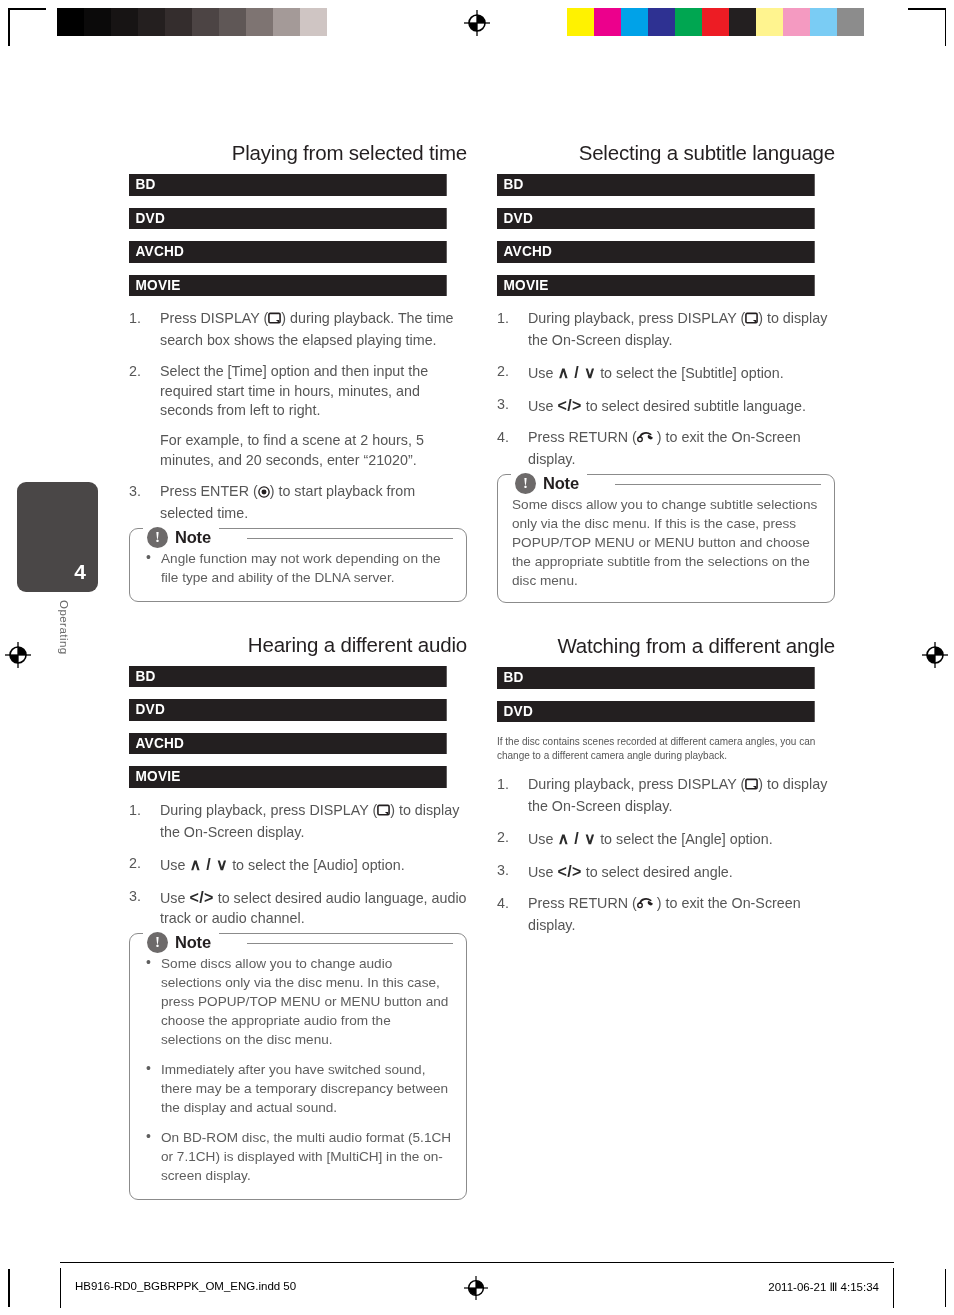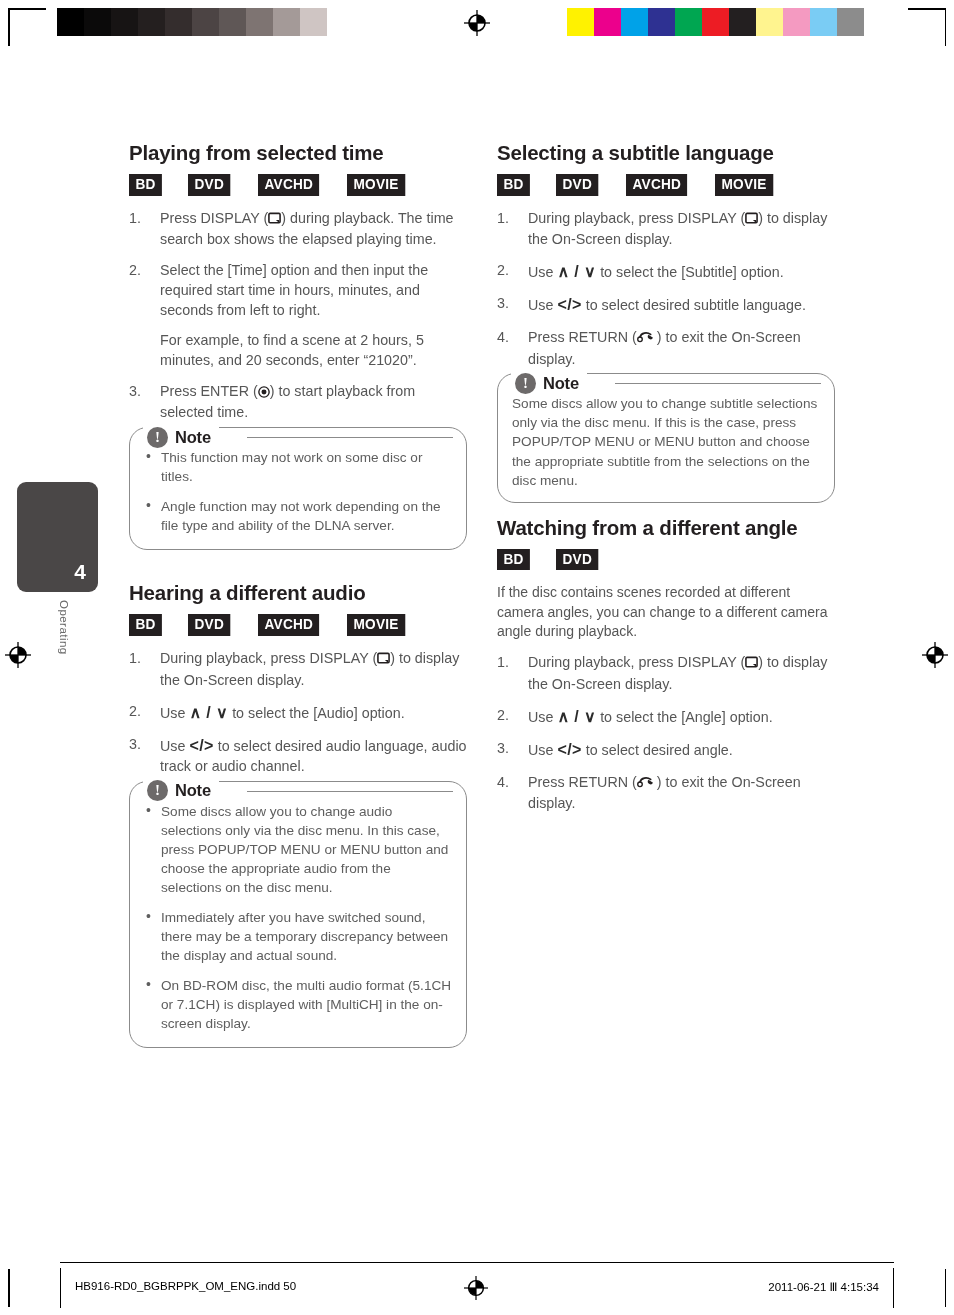--- a/index.html
+++ b/index.html
@@ -35,52 +35,52 @@
   .tab-num{position:absolute;right:12px;bottom:8px;color:#fff;font-size:21px;font-weight:700;}
   .tab-label{position:absolute;left:58px;top:600px;color:#6a6a6a;font-size:11.5px;letter-spacing:.04em;
     writing-mode:vertical-rl;text-orientation:mixed;}
 
   
   .col{position:absolute;width:338px;top:140px;}
   .col-left{left:129px;}
   .col-right{left:497px;}
 
   h2.sec{
-    font-size:20.5px;line-height:1.22;color:#231f20;font-weight:700;
-    margin:0 0 9px 0;letter-spacing:-0.2px;
-  }
-
-  .badges{display:flex;gap:24px;margin:0 0 13px 0;}
+    font-size:20.5px;line-height:1.22;color:#231f20;font-weight:400;
+    margin:0 0 9px 0;letter-spacing:-0.2px;text-align:right;
+  }
+
+  .badges{display:flex;gap:12px;margin:0 0 13px 0;flex-direction:column;}
   .badge{
     background:#231f20;color:#fff;font-size:14.5px;font-weight:700;
     padding:3px 7px 4px 7px;line-height:1;letter-spacing:.2px;
     font-family:"Liberation Sans", sans-serif;
     transform:scaleX(.94);transform-origin:left center;
   }
 
   ol.steps{margin:0;padding:0;list-style:none;counter-reset:st;}
   ol.steps > li{
     position:relative;padding-left:31px;margin-bottom:11px;
     font-size:14.3px;line-height:1.39;color:#565656;
   }
   ol.steps > li::before{
     counter-increment:st;content:counter(st) ".";
     position:absolute;left:0;top:0;width:24px;text-align:left;color:#565656;
   }
   ol.steps > li p{margin:0 0 10px 0;}
   ol.steps > li p:last-child{margin-bottom:0;}
 
-  p.body{font-size:14px;line-height:1.39;color:#565656;margin:0 0 12px 0;}
+  p.body{font-size:10px;line-height:1.39;color:#565656;margin:0 0 12px 0;}
   .kbig{font-size:16px;font-weight:700;color:#2b2b2b;letter-spacing:.4px;}
   .glyph{display:inline-block;vertical-align:-2px;}
 
   
   .note{position:relative;margin:16px 0 0 0;}
   .note-box{
-    border:1.3px solid #8b8b8b;border-radius:18px;
+    border:1.3px solid #8b8b8b;border-radius:9px;
     padding:20px 14px 12px 14px;margin-top:-12px;
   }
   .note-head{
     position:absolute;left:14px;top:-2px;z-index:3;background:#fff;
     padding:0 8px 0 4px;display:flex;align-items:center;gap:7px;height:24px;
   }
   .note-bang{
     width:21px;height:21px;border-radius:50%;background:#6d6a6a;color:#fff;
     font-size:15px;font-weight:700;display:flex;align-items:center;justify-content:center;
     line-height:1;font-family:"Liberation Serif", serif;
@@ -209,21 +209,20 @@
           </li>
         </ol>
         <div class="note">
           <div class="note-head">
             <span class="note-bang">!</span>
             <span class="note-title">Note</span>
           </div>
           <div class="note-rule"></div>
           <div class="note-box">
             <ul class="nlist">
-              <li>This function may not work on some disc or titles.</li>
               <li>Angle function may not work depending on the file type and ability of the DLNA server.</li>
             </ul>
           </div>
         </div>
       </div>
       <div style="margin-top: 30px;">
         <h2 class="sec">Hearing a different audio</h2>
         <div class="badges">
           <span class="badge">BD</span>
           <span class="badge">DVD</span>
@@ -294,21 +293,21 @@
           <div class="note-head">
             <span class="note-bang">!</span>
             <span class="note-title">Note</span>
           </div>
           <div class="note-rule"></div>
           <div class="note-box">
             <p class="nplain">Some discs allow you to change subtitle selections only via the disc menu. If this is the case, press POPUP/TOP MENU or MENU button and choose the appropriate subtitle from the selections on the disc menu.</p>
           </div>
         </div>
       </div>
-      <div style="margin-top: 12px;">
+      <div style="margin-top: 30px;">
         <h2 class="sec">Watching from a different angle</h2>
         <div class="badges">
           <span class="badge">BD</span>
           <span class="badge">DVD</span>
         </div>
         <p class="body">If the disc contains scenes recorded at different camera angles, you can change to a different camera angle during playback.</p>
         <ol class="steps">
           <li>
             <p>During playback, press DISPLAY (<b><span class="glyph"><svg width="13" height="13" viewBox="0 0 14 14">
                     <rect x="1" y="1.5" width="12" height="10" rx="1.2" fill="none" stroke="#231f20" stroke-width="1.7"></rect>

